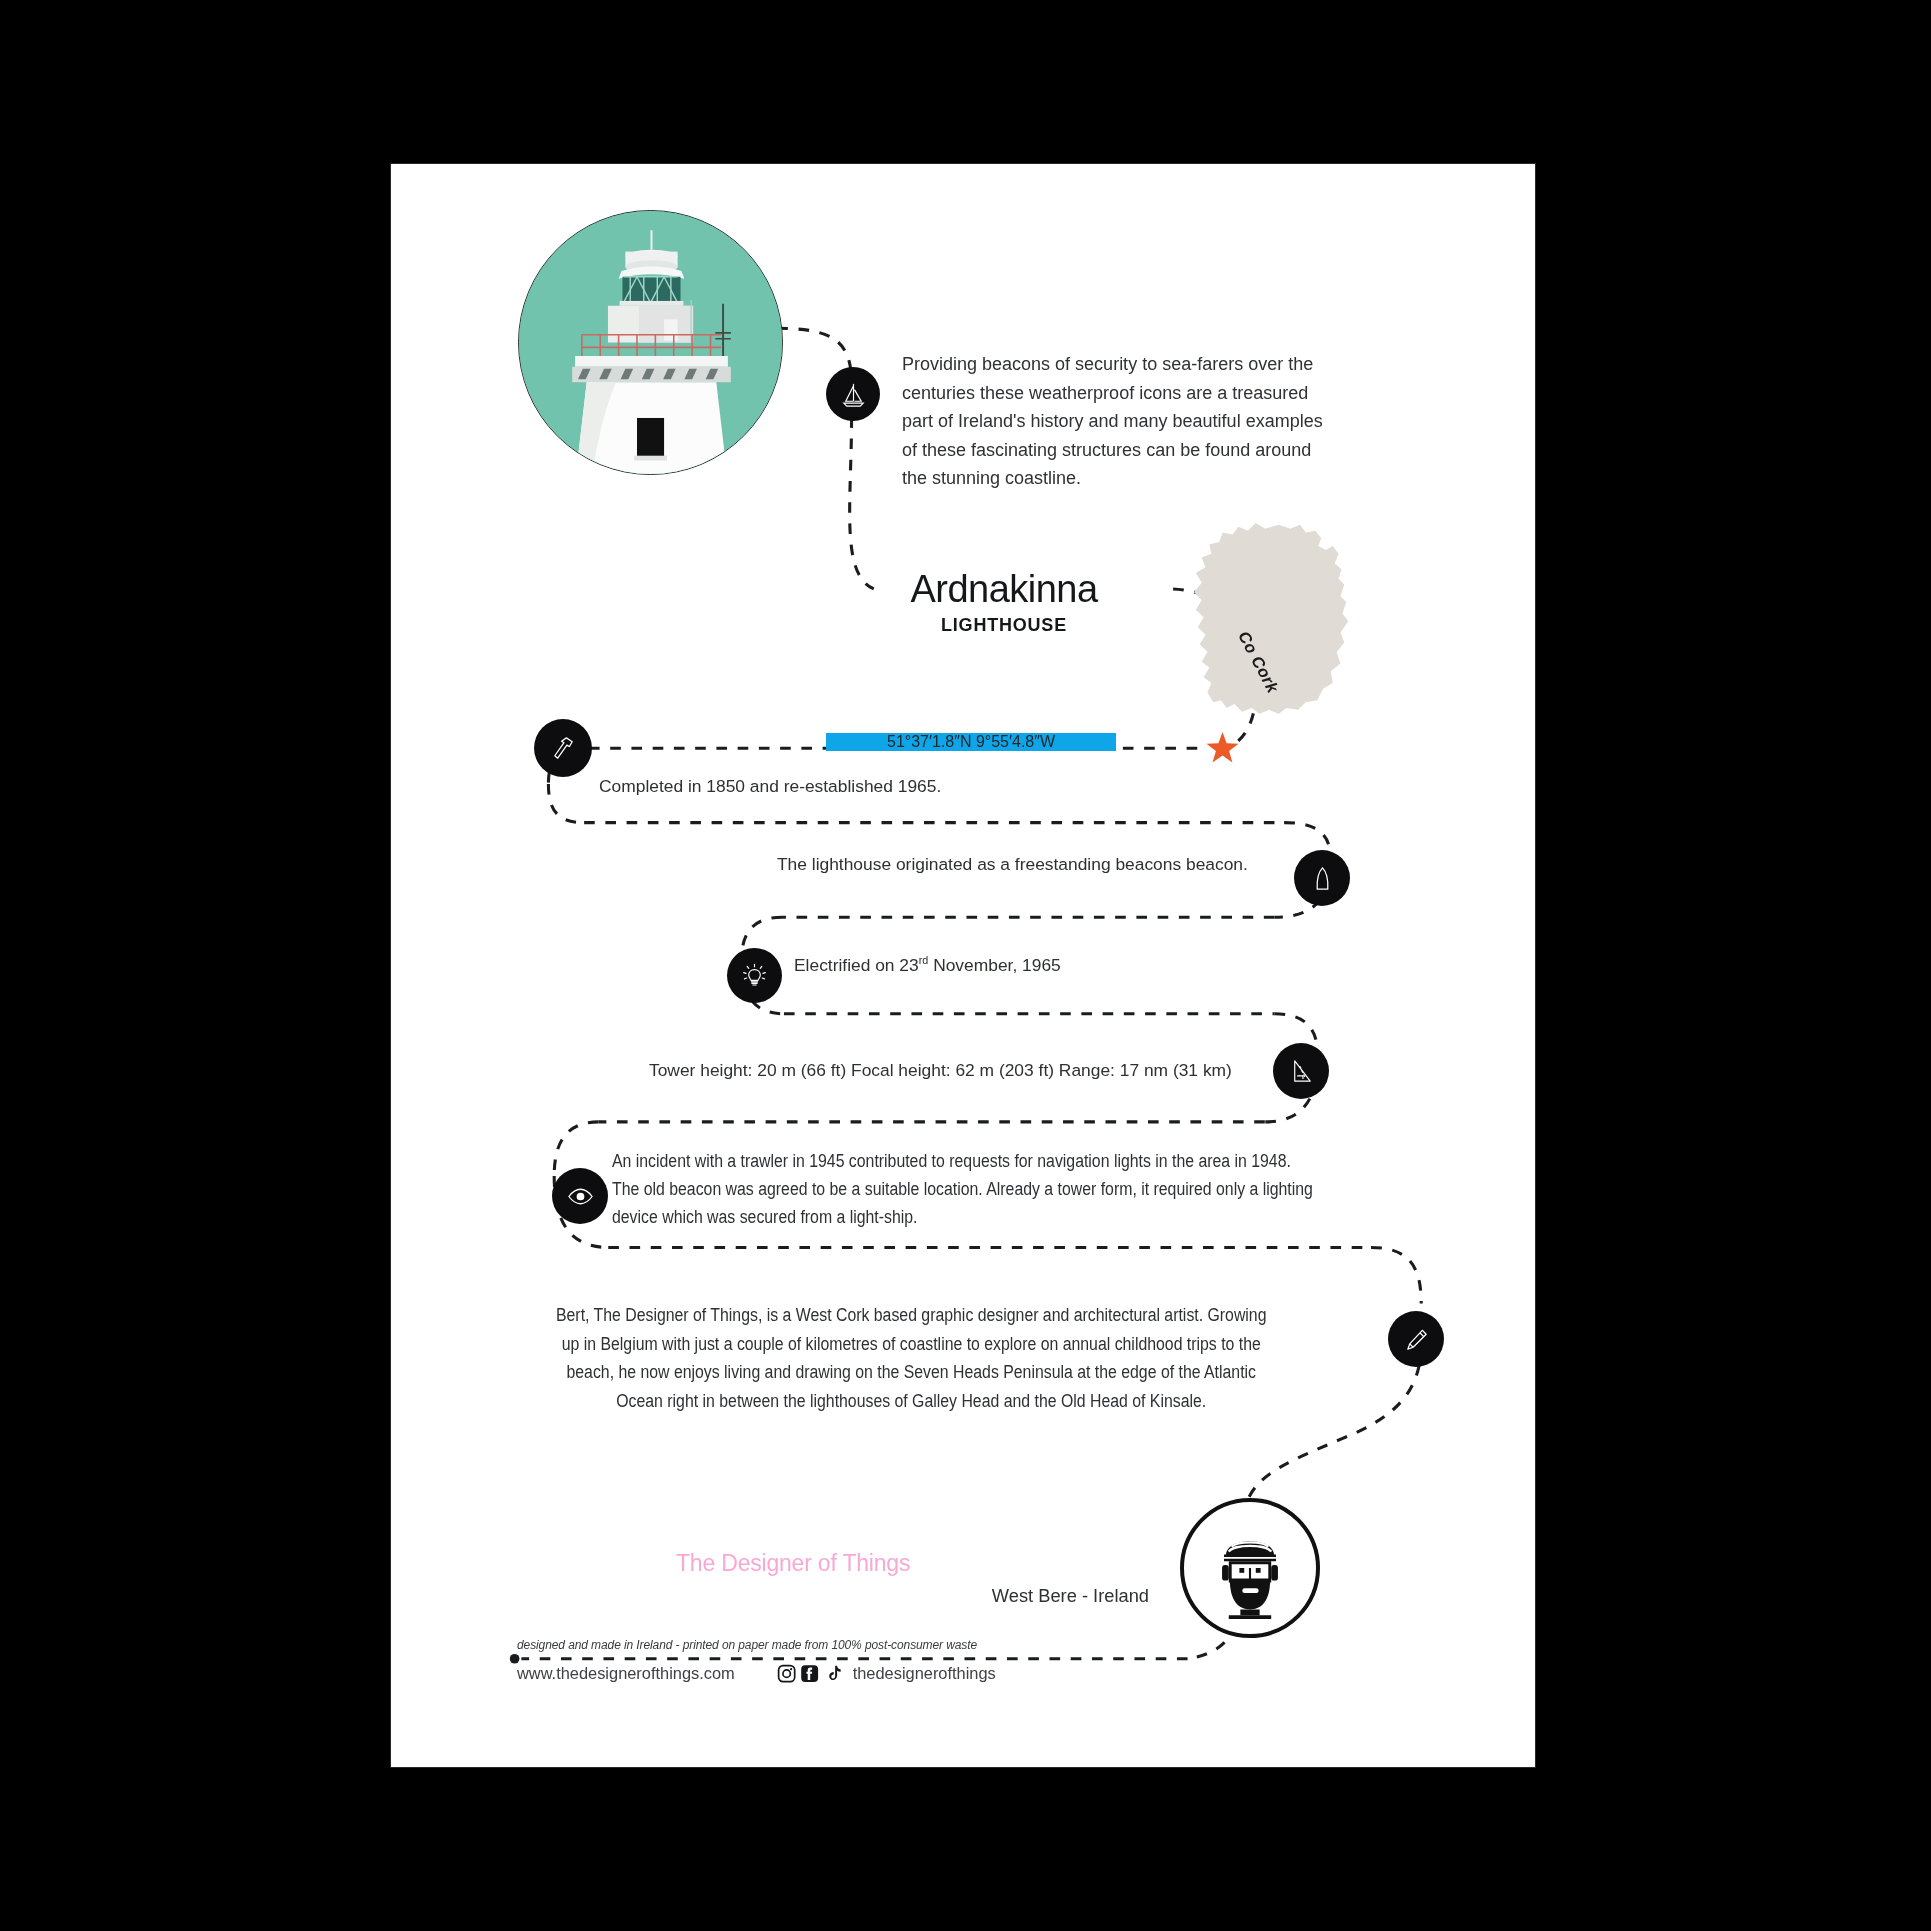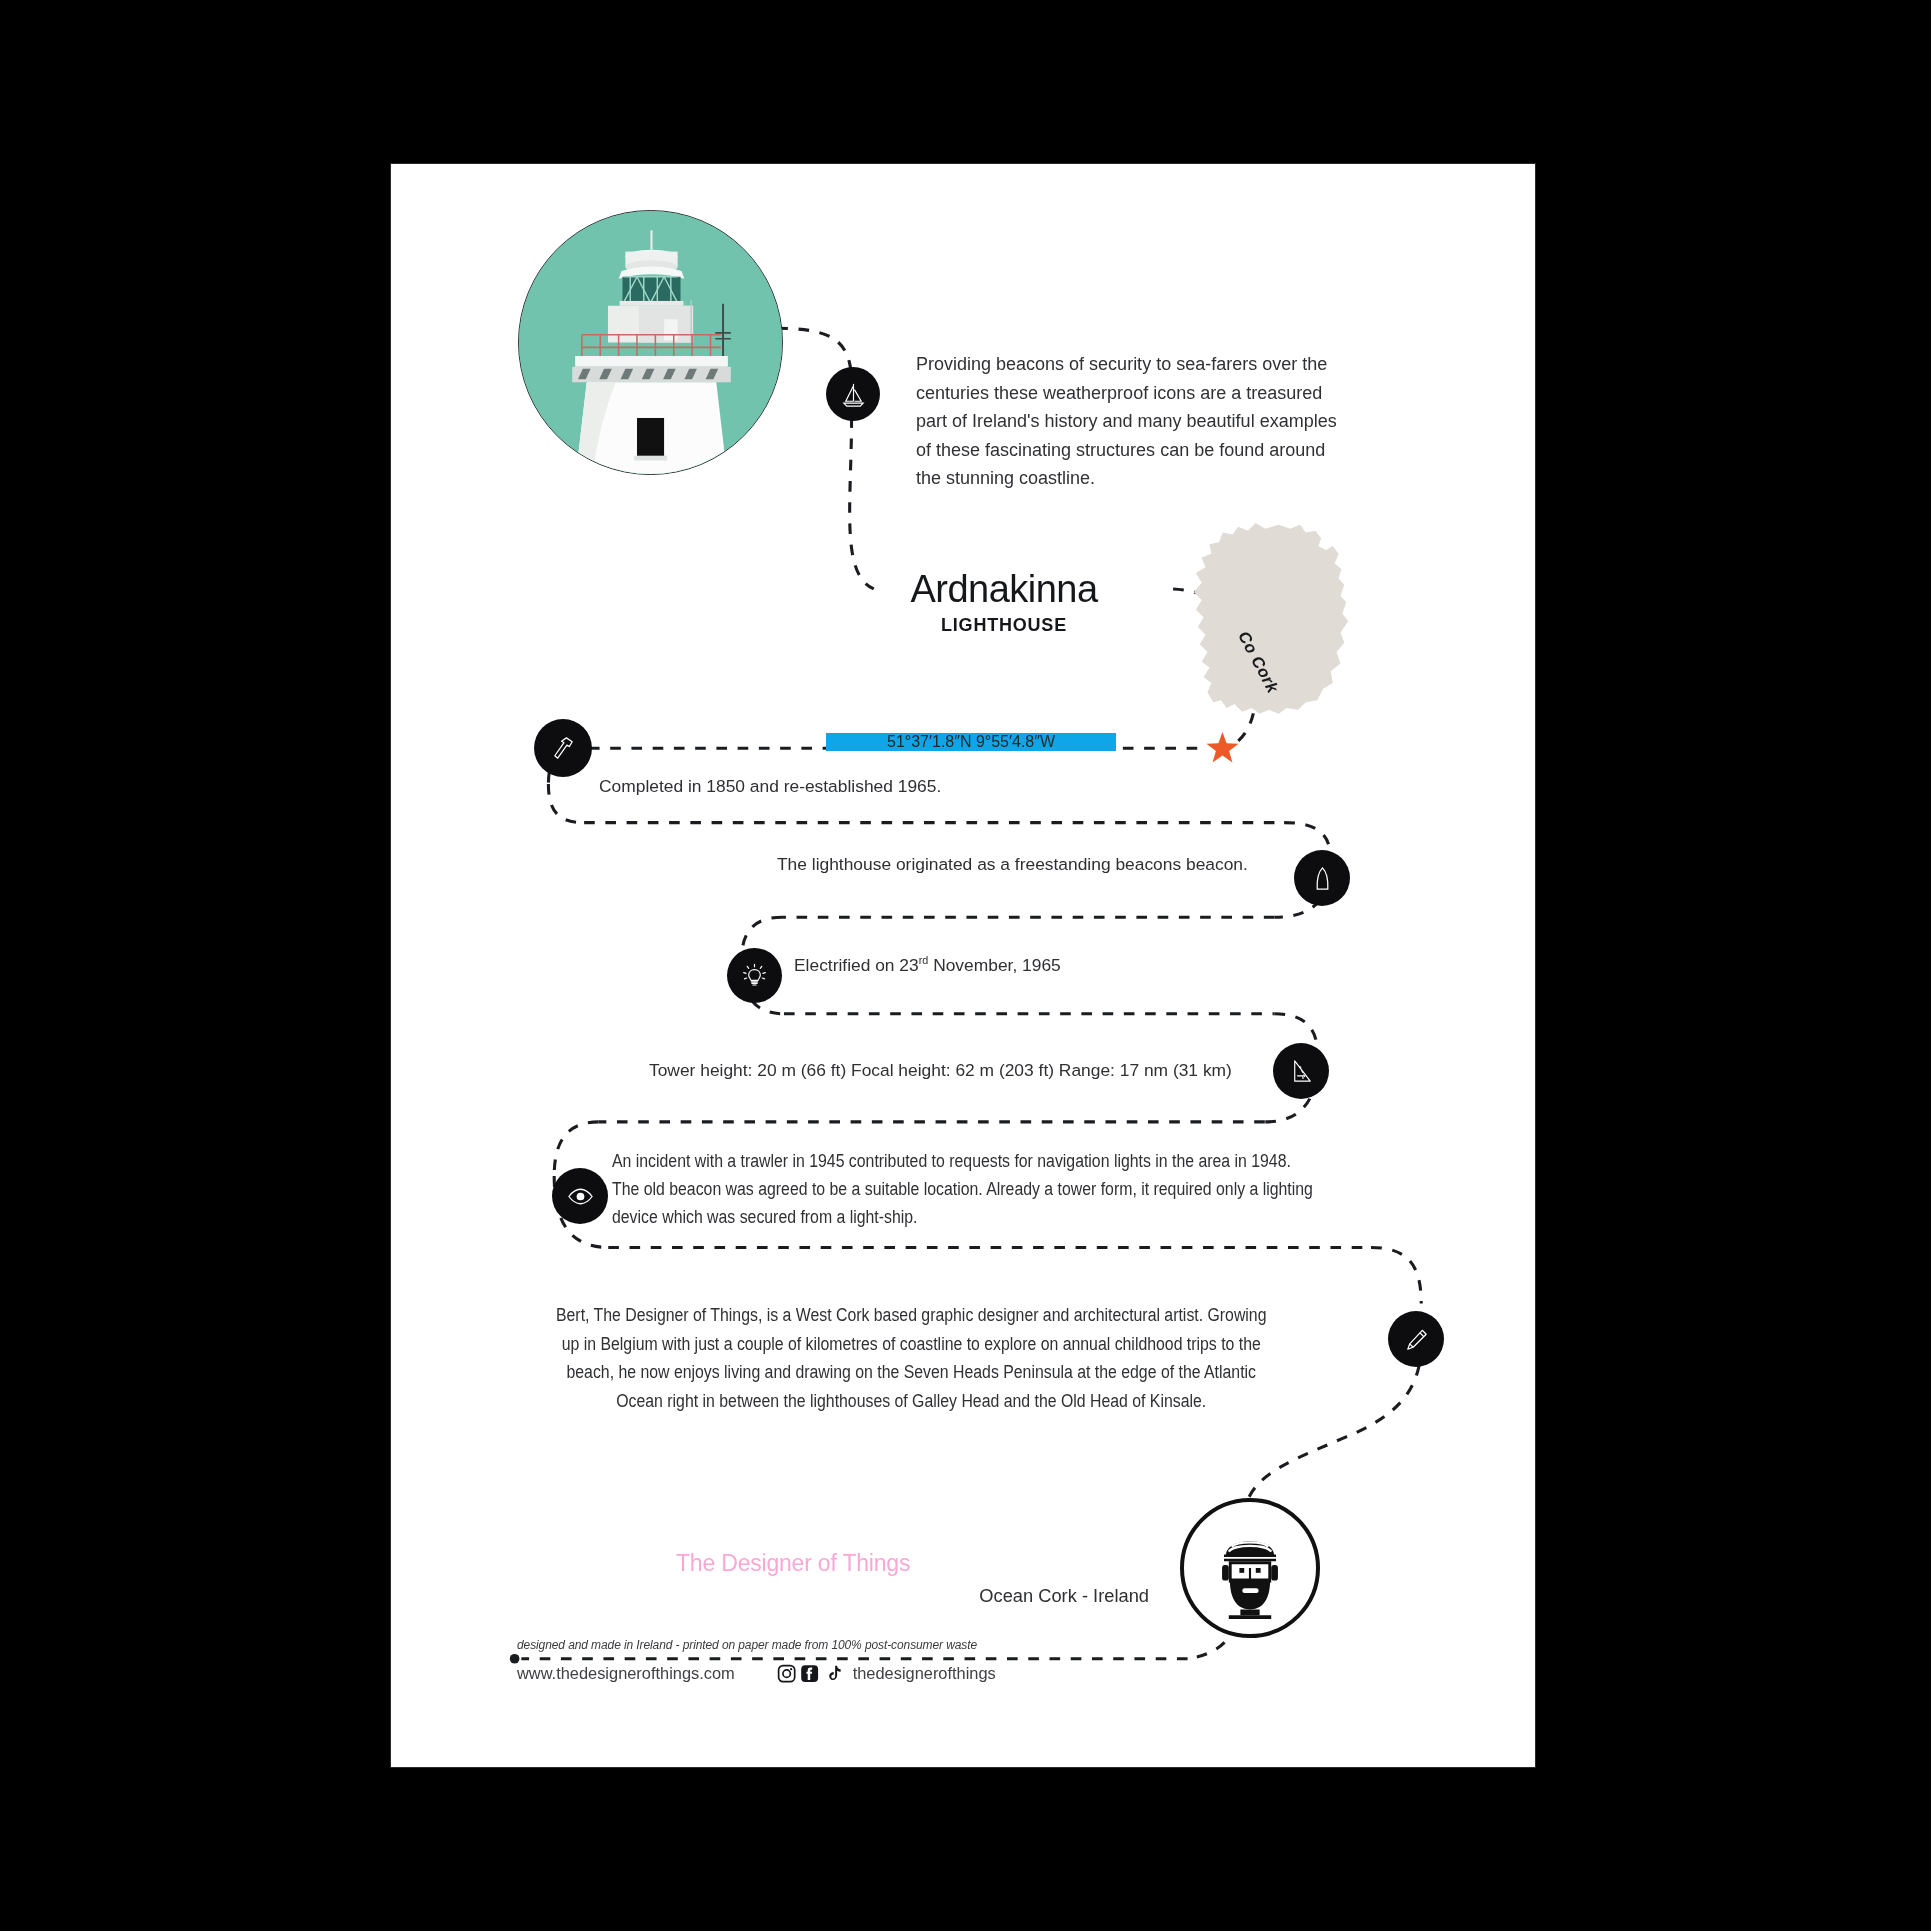--- a/index.html
+++ b/index.html
@@ -198,21 +198,21 @@
       </g>
 
       <path d="M70 177 h134 l14 120 h-162 z" fill="#fbfcfb"></path>
       <path d="M70 177 h30 q-22 55 -26 120 h-18 z" fill="#eceeec"></path>
 
       <rect x="122" y="214" width="28" height="40" fill="#111"></rect>
       <rect x="119" y="253" width="34" height="5" fill="#dfe3e1"></rect>
     </svg>
   </div>
 
-  <div class="txt lead" style="left:902px; top:350px;margin-left:14px;">Providing beacons of security to sea-farers over the centuries these weatherproof icons are a treasured part of Ireland's history and many beautiful examples of these fascinating structures can be found around the stunning coastline.</div>
+  <div class="txt lead" style="left:902px; top:350px;">Providing beacons of security to sea-farers over the centuries these weatherproof icons are a treasured part of Ireland's history and many beautiful examples of these fascinating structures can be found around the stunning coastline.</div>
   <div class="icon-bubble" style="left:826px; top:367px; width:54px; height:54px;">
     <svg width="29" height="29" viewBox="0 0 30 30" fill="none" stroke="#fff" stroke-width="1.2">
       <path d="M15 4 L15 22"></path>
       <path d="M15 6 L7 22 L15 22"></path>
       <path d="M16 10 L23 22 L16 22"></path>
       <path d="M5 24 L25 24 L22 27 L8 27 Z"></path>
     </svg>
   </div>
 
   <div id="title-main">Ardnakinna</div>
@@ -275,21 +275,21 @@
   <div class="icon-bubble" style="left:1388px; top:1311px; width:56px; height:56px;">
     <svg width="29" height="29" viewBox="0 0 30 30" fill="none" stroke="#fff" stroke-width="1.3" stroke-linejoin="round">
       <path d="M21 5.5 L25 9.5 L11.5 23 L6 25 L8 19.5 Z"></path>
       <path d="M18.5 8 L22.5 12"></path>
       <path d="M8 19.5 L11.5 23"></path>
     </svg>
   </div>
   <div id="bio" class="narrow">Bert, The Designer of Things, is a West Cork based graphic designer and architectural artist. Growing up in Belgium with just a couple of kilometres of coastline to explore on annual childhood trips to the beach, he now enjoys living and drawing on the Seven Heads Peninsula at the edge of the Atlantic Ocean right in between the lighthouses of Galley Head and the Old Head of Kinsale.</div>
 
   <div id="brand-name">The Designer of Things</div>
-  <div id="brand-loc">Ocean Cork - Ireland</div>
+  <div id="brand-loc">West Bere - Ireland</div>
 
   <div id="logo-circle">
     <svg width="106" height="106" viewBox="0 0 110 110">
 
       <path d="M30 42 C30 22, 80 22, 80 42 Z" fill="#111"></path>
       <g stroke="#fff" stroke-width="2.4" fill="none">
         <path d="M33 38 C38 30, 72 30, 77 38"></path>
         <path d="M36 33 C42 27, 68 27, 74 33"></path>
         <path d="M41 28.5 C46 25, 64 25, 69 28.5"></path>
         <path d="M47 25.5 C50 24, 60 24, 63 25.5"></path>

